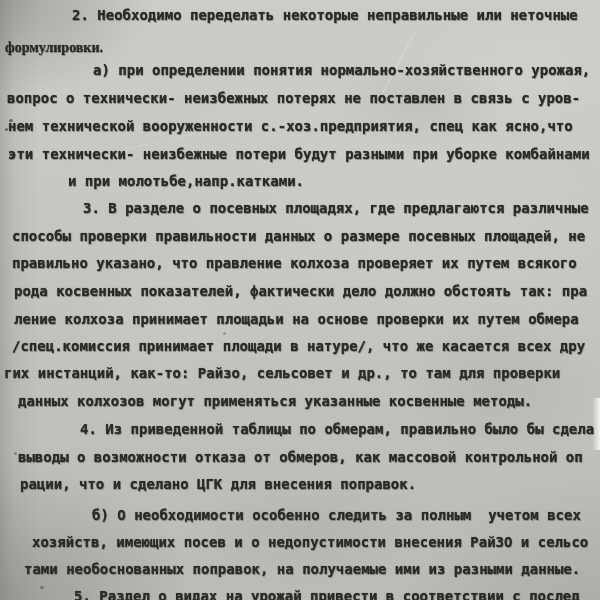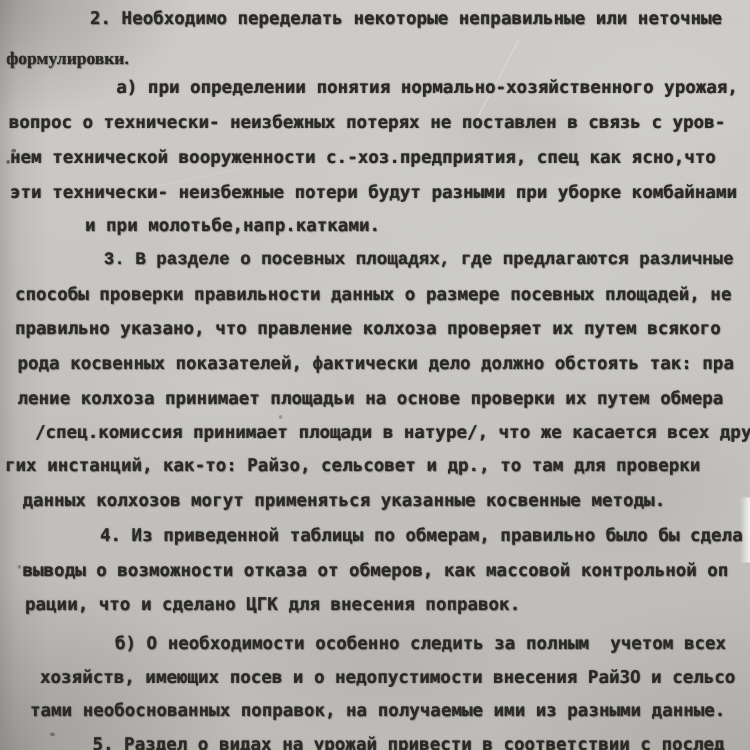--- a/index.html
+++ b/index.html
@@ -76,26 +76,26 @@
   <div class="speck p4"></div>
   <div class="speck p5"></div>
   <div class="text-layer">
       <div class="line" style="left: 72px; top: 6px;">2. Необходимо переделать некоторые неправильные или неточные</div>
       <div class="line" style="left: 5px; top: 38px; font-family: Liberation Serif, serif;">формулировки.</div>
       <div class="line" style="left: 93px; top: 61px;">а) при определении понятия нормально-хозяйственного урожая,</div>
       <div class="line" style="left: 7px; top: 89px;">вопрос о технически- неизбежных потерях не поставлен в связь с уров-</div>
       <div class="line" style="left: 8px; top: 117px;">нем технической вооруженности с.-хоз.предприятия, спец как ясно,что</div>
       <div class="line" style="left: 8px; top: 145px;">эти технически- неизбежные потери будут разными при уборке комбайнами</div>
       <div class="line" style="left: 20px; top: 172px; margin-left: 48px;">и при молотьбе,напр.катками.</div>
-      <div class="line" style="left: 83px; top: 199px; font-family: Liberation Mono, monospace;">3. В разделе о посевных площадях, где предлагаются различные</div>
+      <div class="line" style="left: 83px; top: 199px;">3. В разделе о посевных площадях, где предлагаются различные</div>
       <div class="line" style="left: 12px; top: 227px;">способы проверки правильности данных о размере посевных площадей, не</div>
       <div class="line" style="left: 12px; top: 254px;">правильно указано, что правление колхоза проверяет их путем всякого</div>
       <div class="line" style="left: 14px; top: 282px;">рода косвенных показателей, фактически дело должно обстоять так: пра</div>
       <div class="line" style="left: 14px; top: 310px;">ление колхоза принимает площадьи на основе проверки их путем обмера</div>
-      <div class="line" style="left: 28px; top: 337px;">/спец.комиссия принимает площади в натуре/, что же касается всех дру</div>
+      <div class="line" style="left: 12px; top: 337px;">/спец.комиссия принимает площади в натуре/, что же касается всех дру</div>
       <div class="line" style="left: 4px; top: 364px;">гих инстанций, как-то: Райзо, сельсовет и др., то там для проверки</div>
       <div class="line" style="left: 18px; top: 392px;">данных колхозов могут применяться указанные косвенные методы.</div>
       <div class="line" style="left: 80px; top: 420px;">4. Из приведенной таблицы по обмерам, правильно было бы сдела</div>
       <div class="line" style="left: 18px; top: 448px;">выводы о возможности отказа от обмеров, как массовой контрольной оп</div>
       <div class="line" style="left: 20px; top: 475px;">рации, что и сделано ЦГК для внесения поправок.</div>
       <div class="line" style="left: 92px; top: 506px;">б) О необходимости особенно следить за полным  учетом всех</div>
       <div class="line" style="left: 32px; top: 533px;">хозяйств, имеющих посев и о недопустимости внесения РайЗО и сельсо</div>
       <div class="line" style="left: 24px; top: 560px;">тами необоснованных поправок, на получаемые ими из разными данные.</div>
       <div class="line" style="left: 74px; top: 587px;">5. Раздел о видах на урожай привести в соответствии с послед</div>
     </div>

